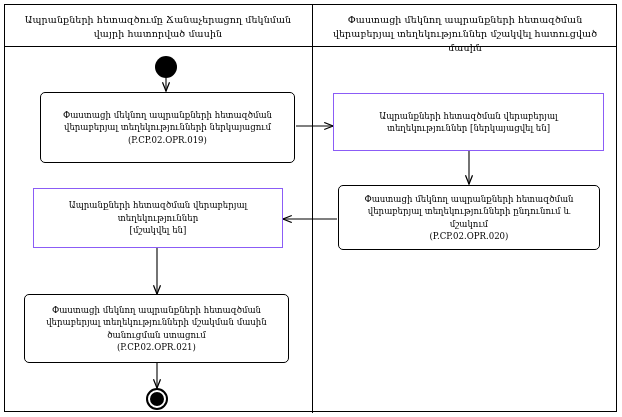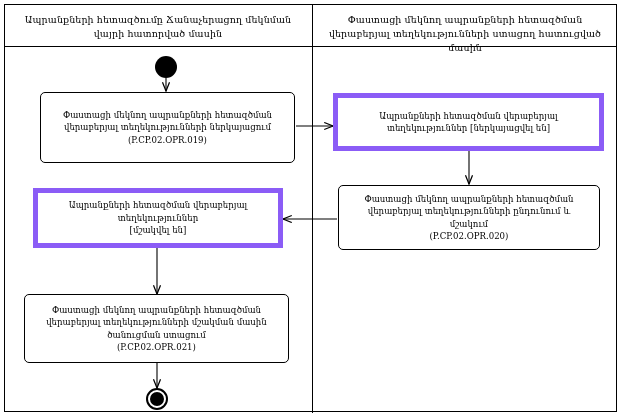--- a/index.html
+++ b/index.html
@@ -60,21 +60,21 @@
     justify-content: center;
     text-align: center;
     font-size: 8.6px;
     line-height: 12.4px;
     color: #000000;
     padding: 2px 12px;
   }
   .object-node {
     position: absolute;
     box-sizing: border-box;
-    border: 5px solid #8b5cf6;
+    border: 1px solid #8b5cf6;
     background: #ffffff;
     display: flex;
     align-items: center;
     justify-content: center;
     text-align: center;
     font-size: 8.6px;
     line-height: 12.4px;
     color: #000000;
     padding: 2px 10px;
   }
@@ -127,21 +127,21 @@
   <div class="frame"></div>
 
   <div class="lane-divider" style="left:312px;"></div>
 
   <div class="header-rule" style="left:4px; top:46px; width:309px;"></div>
   <div class="header-rule" style="left:313px; top:46px; width:304px;"></div>
 
   <div class="lane-title" style="left:10px; top:13px; width:296px;">Ապրանքների հետազծումը Ճանաչերացող  մեկնման վայրի
 հատորված մասին</div>
   <div class="lane-title" style="left:318px; top:13px; width:294px;">Փաստացի մեկնող ապրանքների հետազծման վերաբերյալ
-տեղեկությունների ստացող հատուցված մասին</div>
+տեղեկություններ մշակվել հատուցված մասին</div>
 
   <svg class="edge-layer" viewBox="0 0 622 417" xmlns="http://www.w3.org/2000/svg">
     <defs>
       <marker id="arrowhead" markerWidth="10" markerHeight="10" refX="8" refY="3.2" orient="auto" markerUnits="strokeWidth">
         <path d="M0,0 L8,3.2 L0,6.4" fill="none" stroke="#000000" stroke-width="1.1"></path>
       </marker>
     </defs>
 
     <line x1="166" y1="78" x2="166" y2="91" stroke="#000000" stroke-width="1.1" marker-end="url(#arrowhead)"></line>
 

